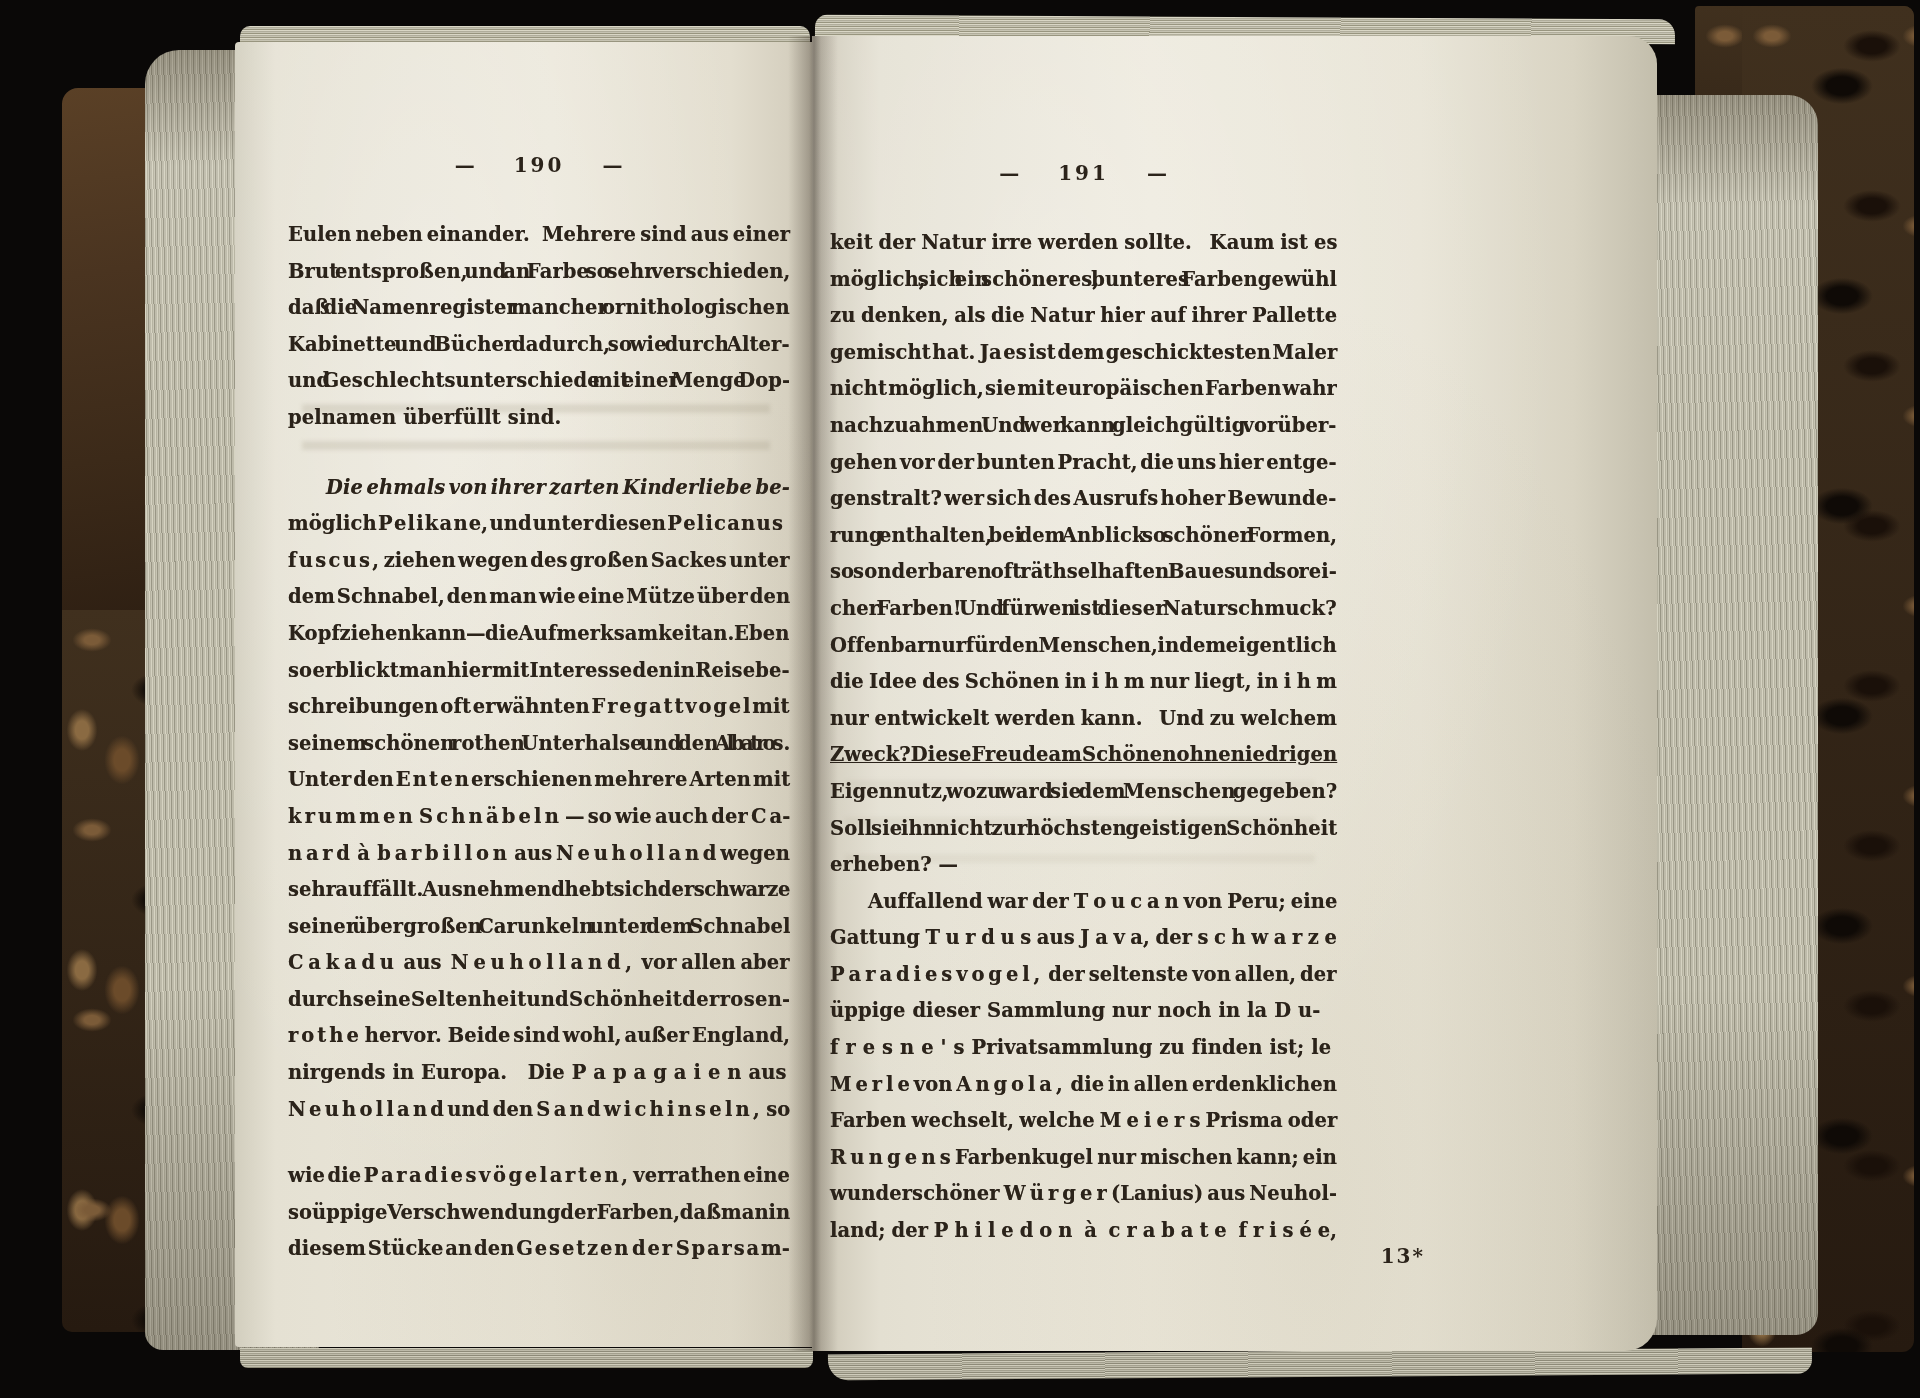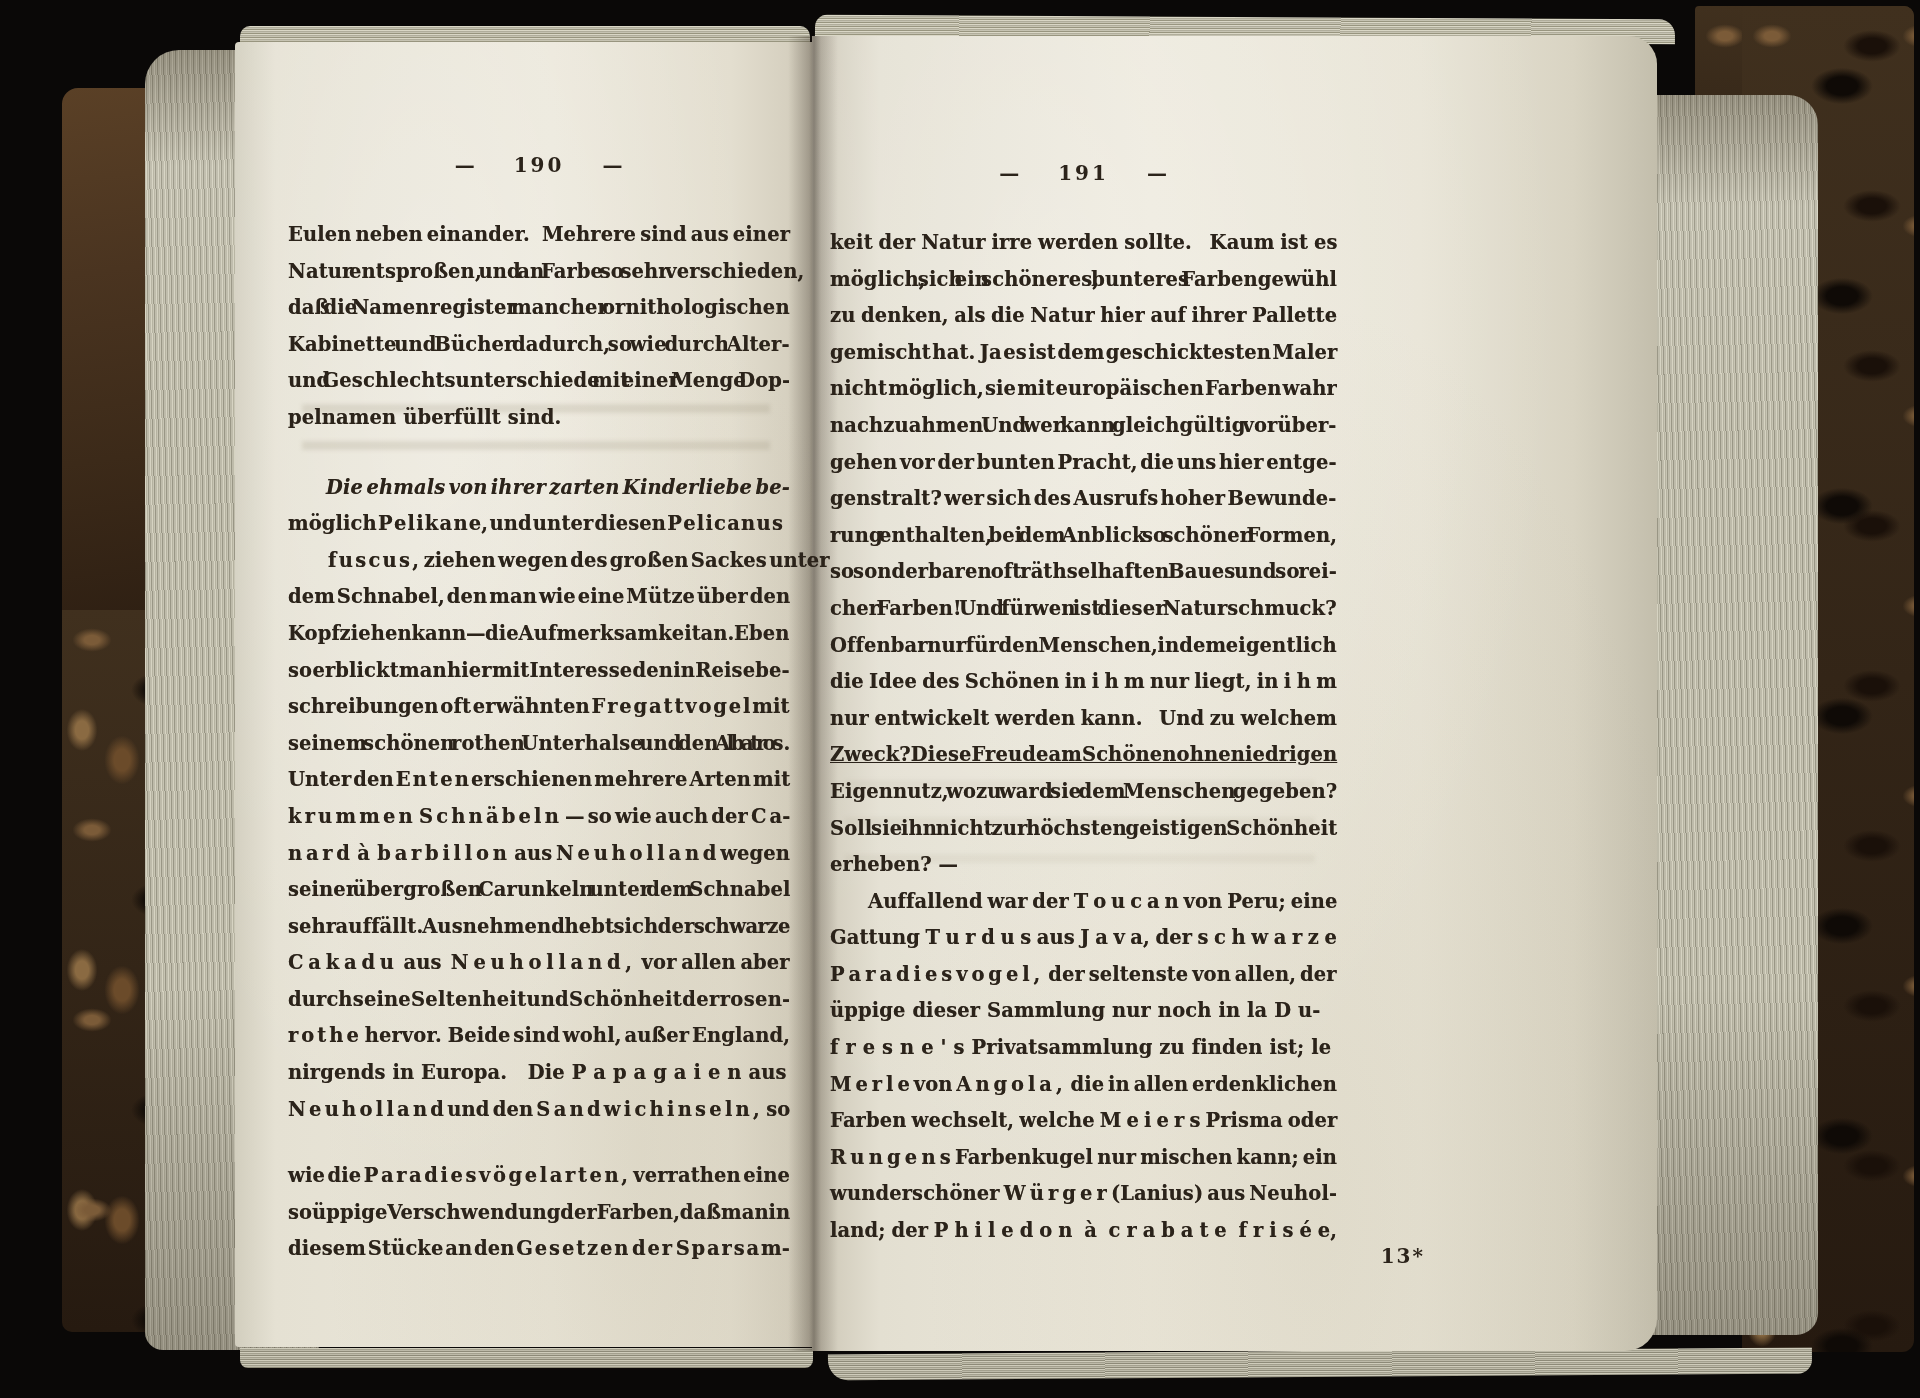--- a/index.html
+++ b/index.html
@@ -108,40 +108,40 @@
   <div class="gutter"></div>
 
   <div class="text text-left">
     <div class="page-header">
       <span class="hdash">—</span>
       <span class="hnum">190</span>
       <span class="hdash">—</span>
     </div>
     <div class="para">
         <div class="line" style="word-spacing: -2.88px;">Eulen neben einander.   Mehrere sind aus einer</div>
-        <div class="line" style="word-spacing: -10.29px;">Natur entsproßen, und an Farbe so sehr verschieden,</div>
+        <div class="line" style="word-spacing: -10.29px;">Brut entsproßen, und an Farbe so sehr verschieden,</div>
         <div class="line" style="word-spacing: -12.75px;">daß die Namenregister mancher ornithologischen</div>
         <div class="line" style="word-spacing: -9.14px;">Kabinette und Bücher dadurch, so wie durch Alter-</div>
         <div class="line" style="word-spacing: -14.6px;">und Geschlechtsunterschiede mit einer Menge Dop-</div>
         <div class="line short">pelnamen überfüllt sind.</div>
       </div>
     <div class="para gap">
         <div class="line first" style="word-spacing: -3.5px; font-style: italic;">Die ehmals von ihrer zarten Kinderliebe be-</div>
         <div class="line" style="word-spacing: -5.75px;">möglich P e l i k a n e, und unter diesen P e l i c a n u s</div>
-        <div class="line" style="word-spacing: -4.69px; margin-left: 40px;">f u s c u s ,  ziehen wegen des großen Sackes unter</div>
+        <div class="line" style="word-spacing: -4.69px;">f u s c u s ,  ziehen wegen des großen Sackes unter</div>
         <div class="line" style="word-spacing: -5px;">dem Schnabel, den man wie eine Mütze über den</div>
         <div class="line" style="word-spacing: -7.29px;">Kopf ziehen kann — die Aufmerksamkeit an. Eben</div>
         <div class="line" style="word-spacing: -6.63px;">so erblickt man hier mit Interesse den in Reisebe-</div>
         <div class="line" style="word-spacing: -5.13px;">schreibungen oft erwähnten F r e g a t t v o g e l mit</div>
         <div class="line" style="word-spacing: -10.38px;">seinem schönen rothen Unterhalse und den A l b a t r o s.</div>
         <div class="line" style="word-spacing: -4.9px;">Unter den E n t e n erschienen mehrere Arten mit</div>
         <div class="line" style="word-spacing: -3.83px;">k r u m m e n  S c h n ä b e l n  — so wie auch der C a-</div>
         <div class="line" style="word-spacing: -3.25px;">n a r d  à  b a r b i l l o n  aus N e u h o l l a n d wegen</div>
+        <div class="line" style="word-spacing: -7.5px;">sehr auffällt.  Ausnehmend hebt sich der s c h w a r z e</div>
         <div class="line" style="word-spacing: -10.8px;">seiner übergroßen Carunkeln unter dem Schnabel</div>
-        <div class="line" style="word-spacing: -7.5px;">sehr auffällt.  Ausnehmend hebt sich der s c h w a r z e</div>
         <div class="line" style="word-spacing: -2.22px;">C a k a d u  aus  N e u h o l l a n d ,  vor allen aber</div>
         <div class="line" style="word-spacing: -6.68px;">durch seine S e l t e n h e i t und S c h ö n h e i t  d e r  r o s e n-</div>
         <div class="line" style="word-spacing: -4px;">r o t h e  hervor.  Beide sind wohl, außer England,</div>
         <div class="line" style="word-spacing: 0px;">nirgends in Europa.   Die P a p a g a i e n aus</div>
         <div class="line" style="word-spacing: -3.75px;">N e u h o l l a n d und den S a n d w i c h i n s e l n ,  so</div>
         <div class="line" style="word-spacing: -4.39px; margin-top: 30px;">wie die P a r a d i e s v ö g e l a r t e n ,  verrathen eine</div>
         <div class="line" style="word-spacing: -7.14px;">so üppige Verschwendung der Farben, daß man in</div>
         <div class="line" style="word-spacing: -5.13px;">diesem Stücke an den G e s e t z e n  d e r  S p a r s a m-</div>
       </div>
   </div>

